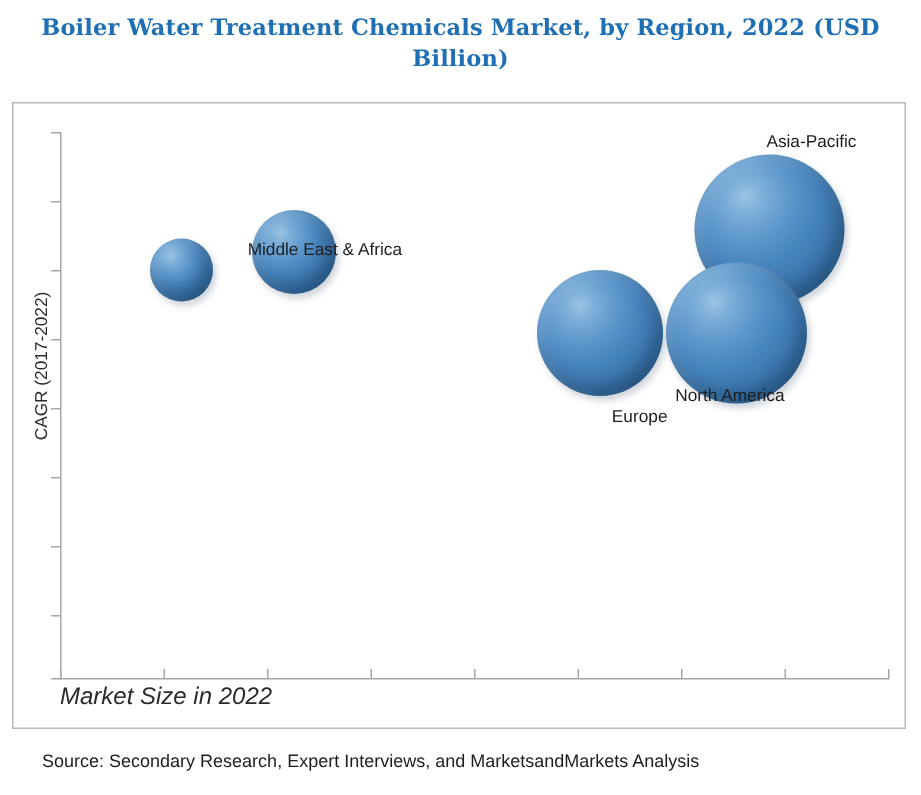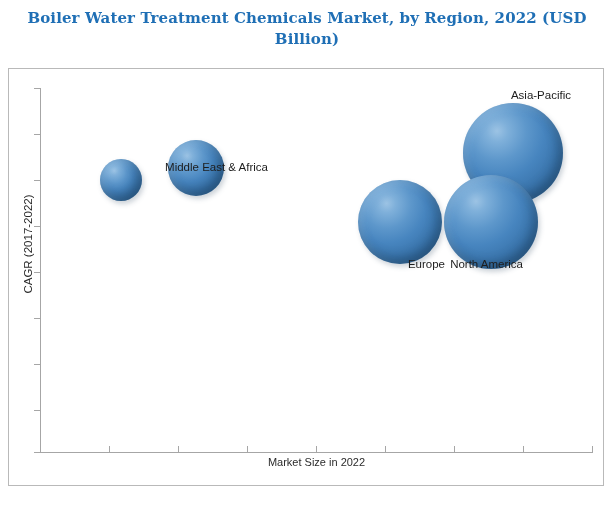--- a/index.html
+++ b/index.html
@@ -92,24 +92,25 @@
     color: #2b2b2b;
     transform: rotate(-90deg);
     transform-origin: center center;
     white-space: nowrap;
   }
   #x-axis-title {
     position: absolute;
     left: 40px;
     top: 456px;
     width: 553px;
-    text-align: center;
-    font-size: 11px;
+    text-align: left;
+    font-size: 16px;
     color: #2b2b2b;
     white-space: nowrap;
+    font-style: italic;
   }
 
   
   .bubble {
     position: absolute;
     border-radius: 50%;
     background:
       radial-gradient(circle at 34% 28%,
         #9cc3e4 0%,
         #7fb0da 11%,
@@ -184,20 +185,21 @@
 
   <div class="bubble" style="left:444px; top:175px; width:94px; height:94px;"></div>
 
   <div class="bubble" style="left:168px; top:140px; width:56px; height:56px;"></div>
 
   <div class="bubble" style="left:100px; top:159px; width:42px; height:42px;"></div>
 
 
   <div class="bubble-label" style="left:126px; top:117px; width:142px;margin-top:44px;">Middle East &amp; Africa</div>
 
-  <div class="bubble-label" style="left:355px; top:258px; width:90px;">Europe</div>
+  <div class="bubble-label" style="left:355px; top:272px; width:90px;">Europe</div>
 
   <div class="bubble-label" style="left:417px; top:258px; width:106px;">North America</div>
 
   <div class="bubble-label" style="left:455px; top:89px; width:116px;">Asia-Pacific</div>
 
+  <div id="source-note">Source: Secondary Research, Expert Interviews, and MarketsandMarkets Analysis</div>
 
 </div>
 
 </body></html>

